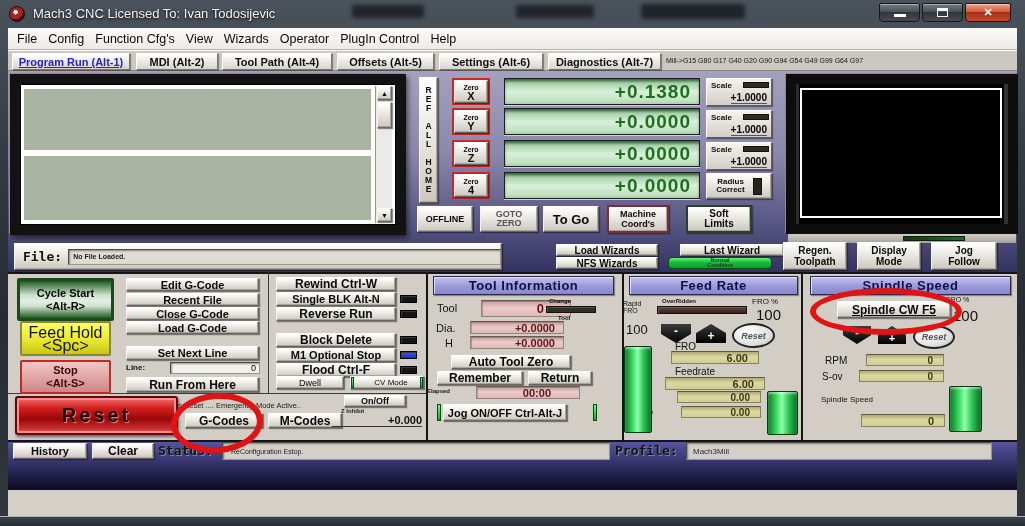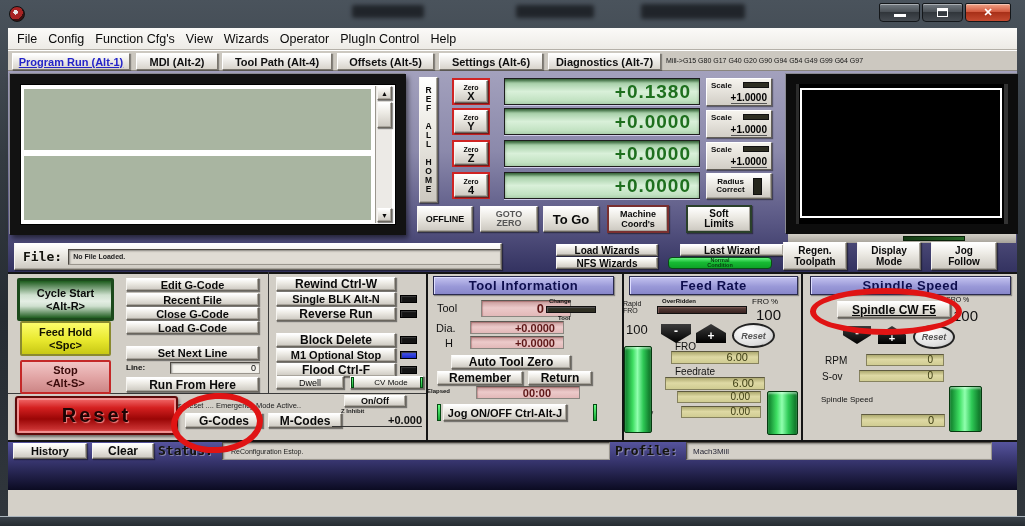--- a/index.html
+++ b/index.html
@@ -37,22 +37,22 @@
        font-size:19px;padding-right:8px;letter-spacing:1px;}
   .scalebox{background:linear-gradient(180deg,#f6f4ee,#d2cec6);border:1px solid #625e56;border-top-color:#fff;border-left-color:#fff;
             box-shadow:1px 1px 1px rgba(0,0,0,.4);}
   .hdr{background:linear-gradient(180deg,#c4c3f0 0%,#9a99d8 55%,#8887ca 100%);
        border:1px solid #2a2a4e;box-shadow:inset 1px 1px 0 #dedeff,1px 1px 1px rgba(0,0,0,.35);
        color:#0e0e4e;font-weight:bold;display:flex;align-items:center;justify-content:center;font-size:13px;letter-spacing:.5px;text-align:right;}
   .pinkf{background:linear-gradient(180deg,#c79a9a 0%,#eccaca 45%,#e2b8b8 100%);
          border:1px solid #8a8680;border-top-color:#5e5a54;box-shadow:inset 1px 1px 1px rgba(80,0,0,.25);
          color:#5e1616;font-weight:bold;display:flex;align-items:center;justify-content:flex-end;padding-right:8px;}
   .yellf{background:linear-gradient(180deg,#aeaa70 0%,#ded9a4 45%,#d0cc92 100%);
-         border:1px solid #86825e;border-top-color:#5e5a40;color:#3c3c12;font-weight:normal;
-         display:flex;align-items:flex-end;justify-content:flex-end;padding-right:10px;}
+         border:1px solid #86825e;border-top-color:#5e5a40;color:#3c3c12;font-weight:bold;
+         display:flex;align-items:flex-start;justify-content:flex-end;padding-right:10px;}
   .gbar{background:linear-gradient(90deg,#0c7a28 0%,#3ede62 30%,#90ffae 48%,#2ec956 70%,#0a6a22 100%);
         border:1px solid #063a10;border-radius:2px;box-shadow:inset 0 2px 2px rgba(255,255,255,.45);}
   .led{background:#141414;border:1px solid #000;box-shadow:inset 1px 1px 1px #3c3c3c;}
   .led.blue{background:linear-gradient(180deg,#4a5aee,#1a2ac8);}
   .stenc{font-family:"DejaVu Sans Mono",monospace;font-weight:bold;color:#14140e;text-shadow:1px 1px 0 rgba(255,255,255,.35);}
   .annot{border:6px solid #e01414;border-radius:50%;z-index:60;}
   .arrowdn{clip-path:polygon(0 0,100% 0,100% 52%,50% 100%,0 52%);background:linear-gradient(180deg,#3c3c3c,#000);
            color:#fff;display:flex;align-items:flex-start;justify-content:center;font-weight:bold;}
   .arrowup{clip-path:polygon(50% 0,100% 48%,100% 100%,0 100%,0 48%);background:linear-gradient(180deg,#3c3c3c,#000);
            color:#fff;display:flex;align-items:flex-end;justify-content:center;font-weight:bold;}
@@ -65,20 +65,21 @@
   .gstrip{background:linear-gradient(180deg,#66ff84,#12a630);border:1px solid #064a14;}
 </style>
 </head>
 <body>
 
 <div class="stage">
 
   <div class="abs" style="left:0;top:0;width:1025px;height:28px;">
     <div class="abs" style="left:9px;top:6px;width:16px;height:16px;border-radius:50%;
                 background:radial-gradient(circle at 40% 38%,#e8e8e8 0 18%,#a82424 19% 58%,#3c1010 59% 100%);border:1px solid #111;"></div>
+    <div class="abs titlebar-text" style="left:33px;top:6px;">Mach3 CNC  Licensed To: Ivan Todosijevic</div>
     <div class="abs smudge" style="left:352px;top:5px;width:72px;height:13px;"></div>
     <div class="abs smudge" style="left:516px;top:5px;width:78px;height:13px;"></div>
     <div class="abs smudge" style="left:641px;top:4px;width:104px;height:15px;"></div>
     <div class="abs wbtn" style="left:879px;top:3px;width:41px;height:19px;">
       <span style="width:12px;height:3px;background:#fff;margin-top:6px;"></span>
     </div>
     <div class="abs wbtn" style="left:922px;top:3px;width:41px;height:19px;">
       <span style="width:11px;height:9px;border:1px solid #fff;border-top:3px solid #fff;"></span>
     </div>
     <div class="abs wbtn close" style="left:965px;top:3px;width:46px;height:19px;font-size:11px;font-weight:bold;">
@@ -230,21 +231,21 @@
   <div class="abs" style="left:801px;top:272px;width:2px;height:170px;background:#141414;"></div>
   <div class="abs" style="left:268px;top:272px;width:1px;height:121px;background:#3a3a3a;"></div>
   <div class="abs" style="left:8px;top:393px;width:418px;height:1px;background:#3a3a3a;"></div>
 
   <div class="abs pre" style="left:17px;top:278px;width:97px;height:43px;border:3px solid #1c4a1c;border-radius:2px;
               background:linear-gradient(180deg,#1e5c1e 0%,#cfe0cf 38%,#e4eee4 55%,#cfe0cf 68%,#1e5c1e 100%);
               display:flex;align-items:center;justify-content:center;font-weight:bold;font-size:11px;line-height:13px;text-align:center;color:#0a0a0a;">Cycle Start
 &lt;Alt-R&gt;</div>
   <div class="abs pre" style="left:20px;top:321px;width:91px;height:35px;border:2px solid #8a8a30;border-radius:2px;
               background:linear-gradient(180deg,#fdfd6a 0%,#e8e82e 55%,#c8c814 100%);
-              display:flex;align-items:center;justify-content:center;font-weight:bold;font-size:11px;line-height:13px;text-align:center;color:#141400;">Feed Hold
+              display:flex;align-items:center;justify-content:center;font-weight:normal;font-size:16px;line-height:13px;text-align:center;color:#141400;">Feed Hold
 &lt;Spc&gt;</div>
   <div class="abs pre" style="left:20px;top:360px;width:91px;height:34px;border:2px solid #c42828;border-radius:2px;
               background:linear-gradient(180deg,#f2c6c6 0%,#e0a2a2 55%,#cc8686 100%);
               display:flex;align-items:center;justify-content:center;font-weight:bold;font-size:11px;line-height:13px;text-align:center;color:#3a0a0a;">Stop
 &lt;Alt-S&gt;</div>
 
   <div class="abs btn" style="left:126px;top:278px;width:133px;height:13px;font-size:11px;">Edit G-Code</div>
   <div class="abs btn" style="left:126px;top:293px;width:133px;height:13px;font-size:11px;">Recent File</div>
   <div class="abs btn" style="left:126px;top:307px;width:133px;height:13px;font-size:11px;">Close G-Code</div>
   <div class="abs btn" style="left:126px;top:321px;width:133px;height:13px;font-size:11px;">Load G-Code</div>

